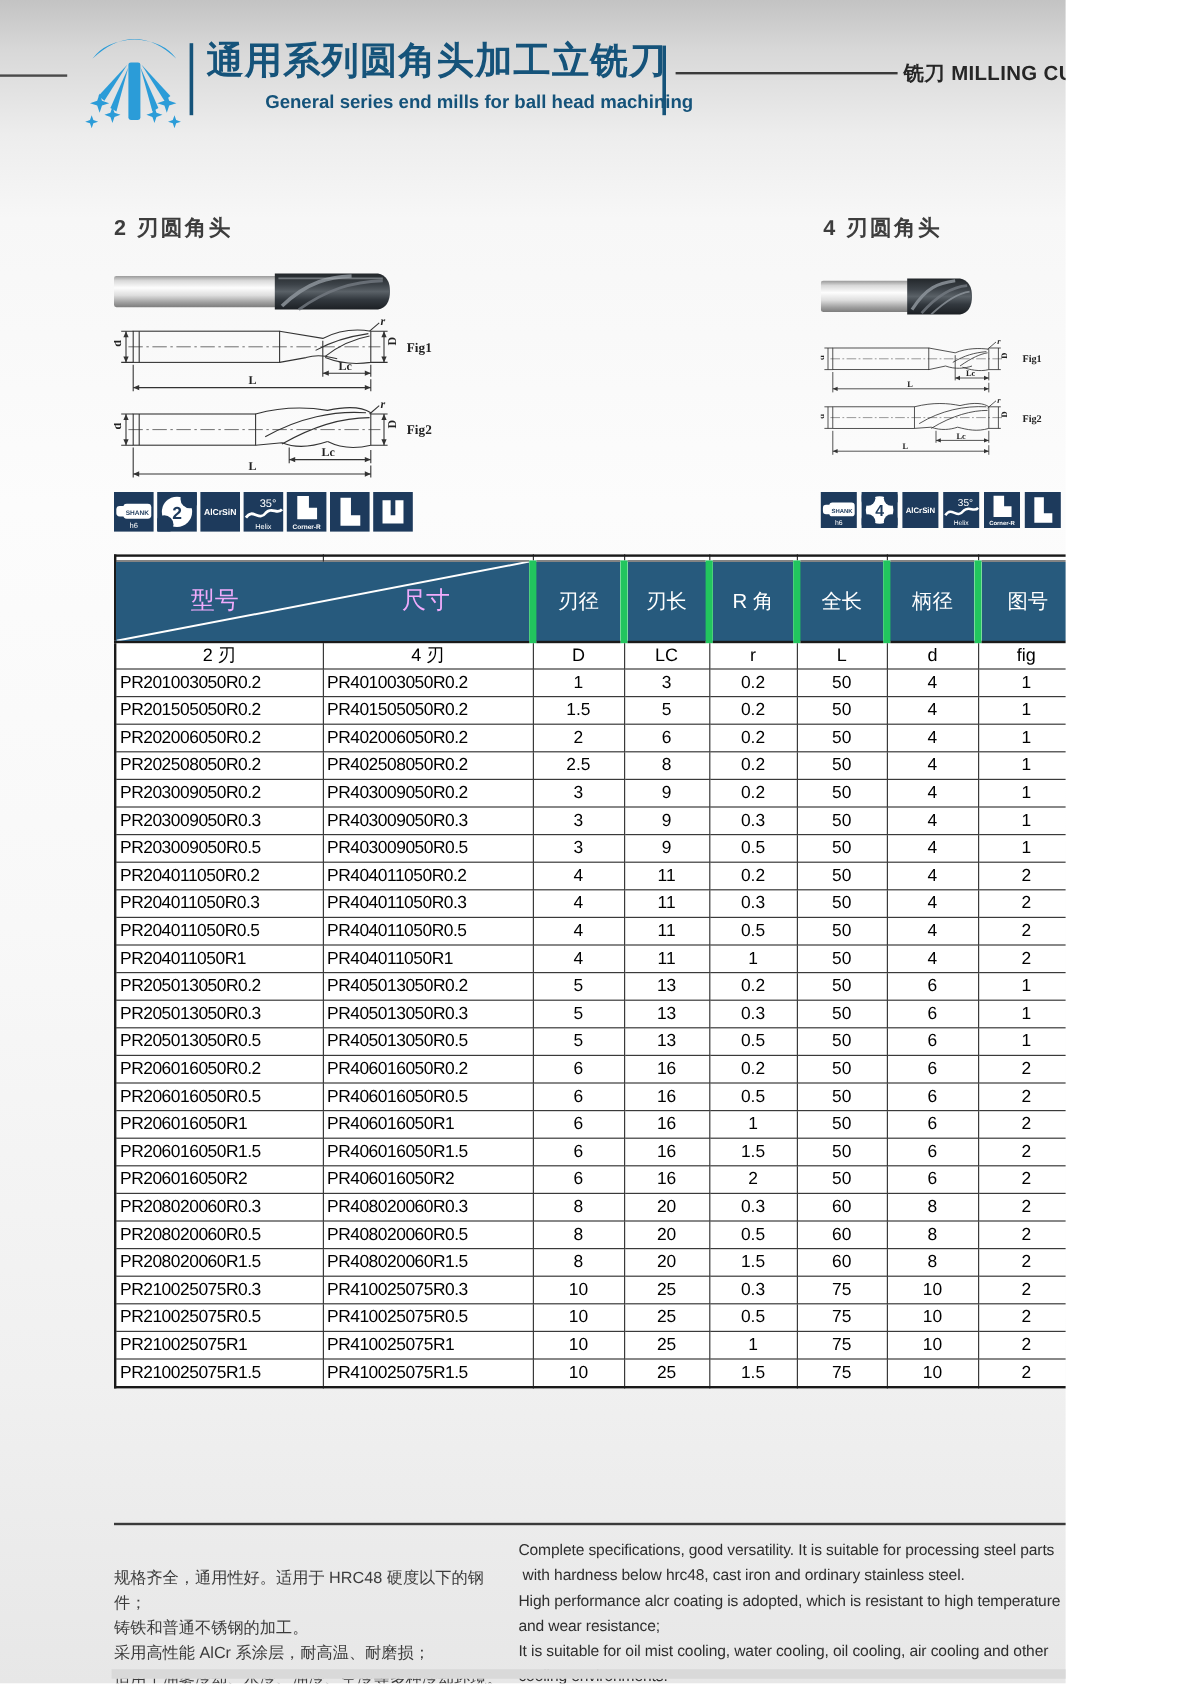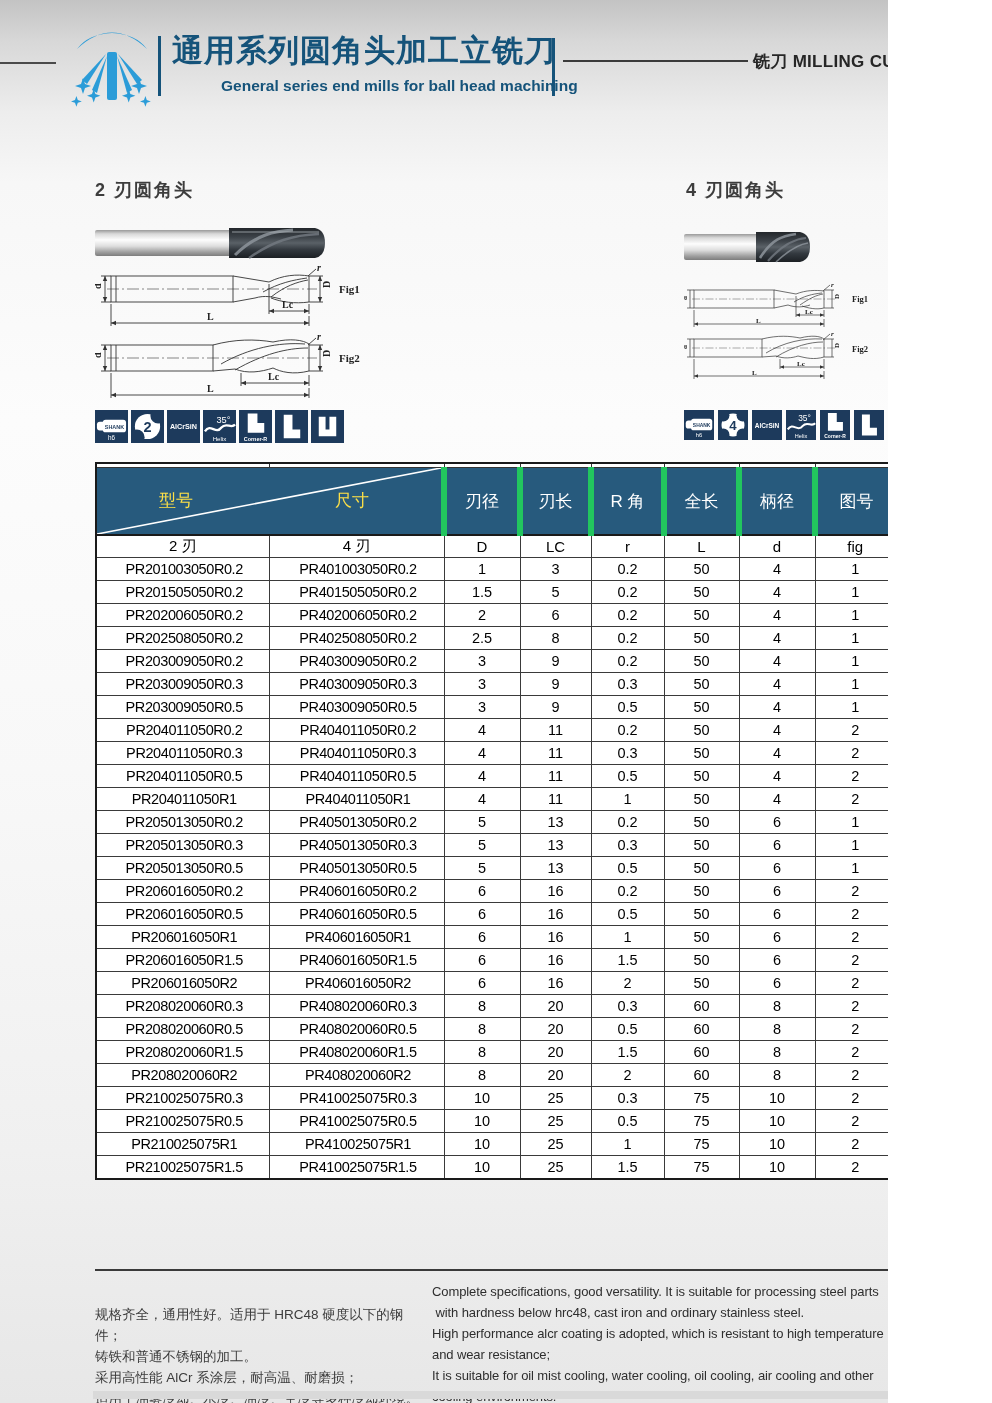--- a/index.html
+++ b/index.html
@@ -19,24 +19,24 @@
   .badge.sm{width:30px;height:30px;}
   .badges.right-row{gap:4px;}
   
   table.spec{border-collapse:collapse;table-layout:fixed;width:800px;background:#fff;border:2px solid #1a1a1a;}
   table.spec td{padding:0;overflow:hidden;}
   tr.gaprow td{height:3px;background:#fff;border:1px solid #333;}
   tr.hdr td{background:#275a7d;color:#fff;height:66px;text-align:center;vertical-align:middle;
             font-size:17px;border-left:6px solid #22c55e;border-bottom:2px solid #1a1a1a;}
   tr.hdr td:first-child{border-left:none;}
   td.diag{position:relative;}
-  td.diag .lbl{position:absolute;top:0;line-height:66px;font-size:17px;color:#fde047;}
+  td.diag .lbl{position:absolute;top:0;line-height:66px;font-size:20px;color:#f0abfc;}
   tr.sub td{height:21px;text-align:center;font-size:15px;color:#000;border:1px solid #3a3a3a;background:#fff;margin-left:42px;}
   tbody.rows td{height:22px;font-size:14.5px;color:#000;border:1px solid #3a3a3a;background:#fff;}
-  tbody.rows td.model{text-align:center;padding-left:3px;letter-spacing:-0.4px;}
+  tbody.rows td.model{text-align:left;padding-left:3px;letter-spacing:-0.4px;}
   tbody.rows td.num{text-align:center;}
   .prelines{white-space:pre-line;}
   .foot-zh{font-size:13.5px;line-height:21px;color:#3c3c3c;}
   .foot-en{font-size:13px;line-height:21px;color:#2e2e2e;letter-spacing:-0.1px;}
   .graybar{background:#d9d9d9;}
   .dim-serif{font-family:"Liberation Serif",serif;font-weight:bold;}
 </style>
 </head>
 <body>
 
@@ -647,30 +647,20 @@
             <td class="model">PR208020060R1.5</td>
             <td class="model">PR408020060R1.5</td>
             <td class="num">8</td>
             <td class="num">20</td>
             <td class="num">1.5</td>
             <td class="num">60</td>
             <td class="num">8</td>
             <td class="num">2</td>
           </tr>
           <tr>
-            <td class="model">PR208020060R2</td>
-            <td class="model">PR408020060R2</td>
-            <td class="num">8</td>
-            <td class="num">20</td>
-            <td class="num">2</td>
-            <td class="num">60</td>
-            <td class="num">8</td>
-            <td class="num">2</td>
-          </tr>
-          <tr>
             <td class="model">PR210025075R0.3</td>
             <td class="model">PR410025075R0.3</td>
             <td class="num">10</td>
             <td class="num">25</td>
             <td class="num">0.3</td>
             <td class="num">75</td>
             <td class="num">10</td>
             <td class="num">2</td>
           </tr>
           <tr>

